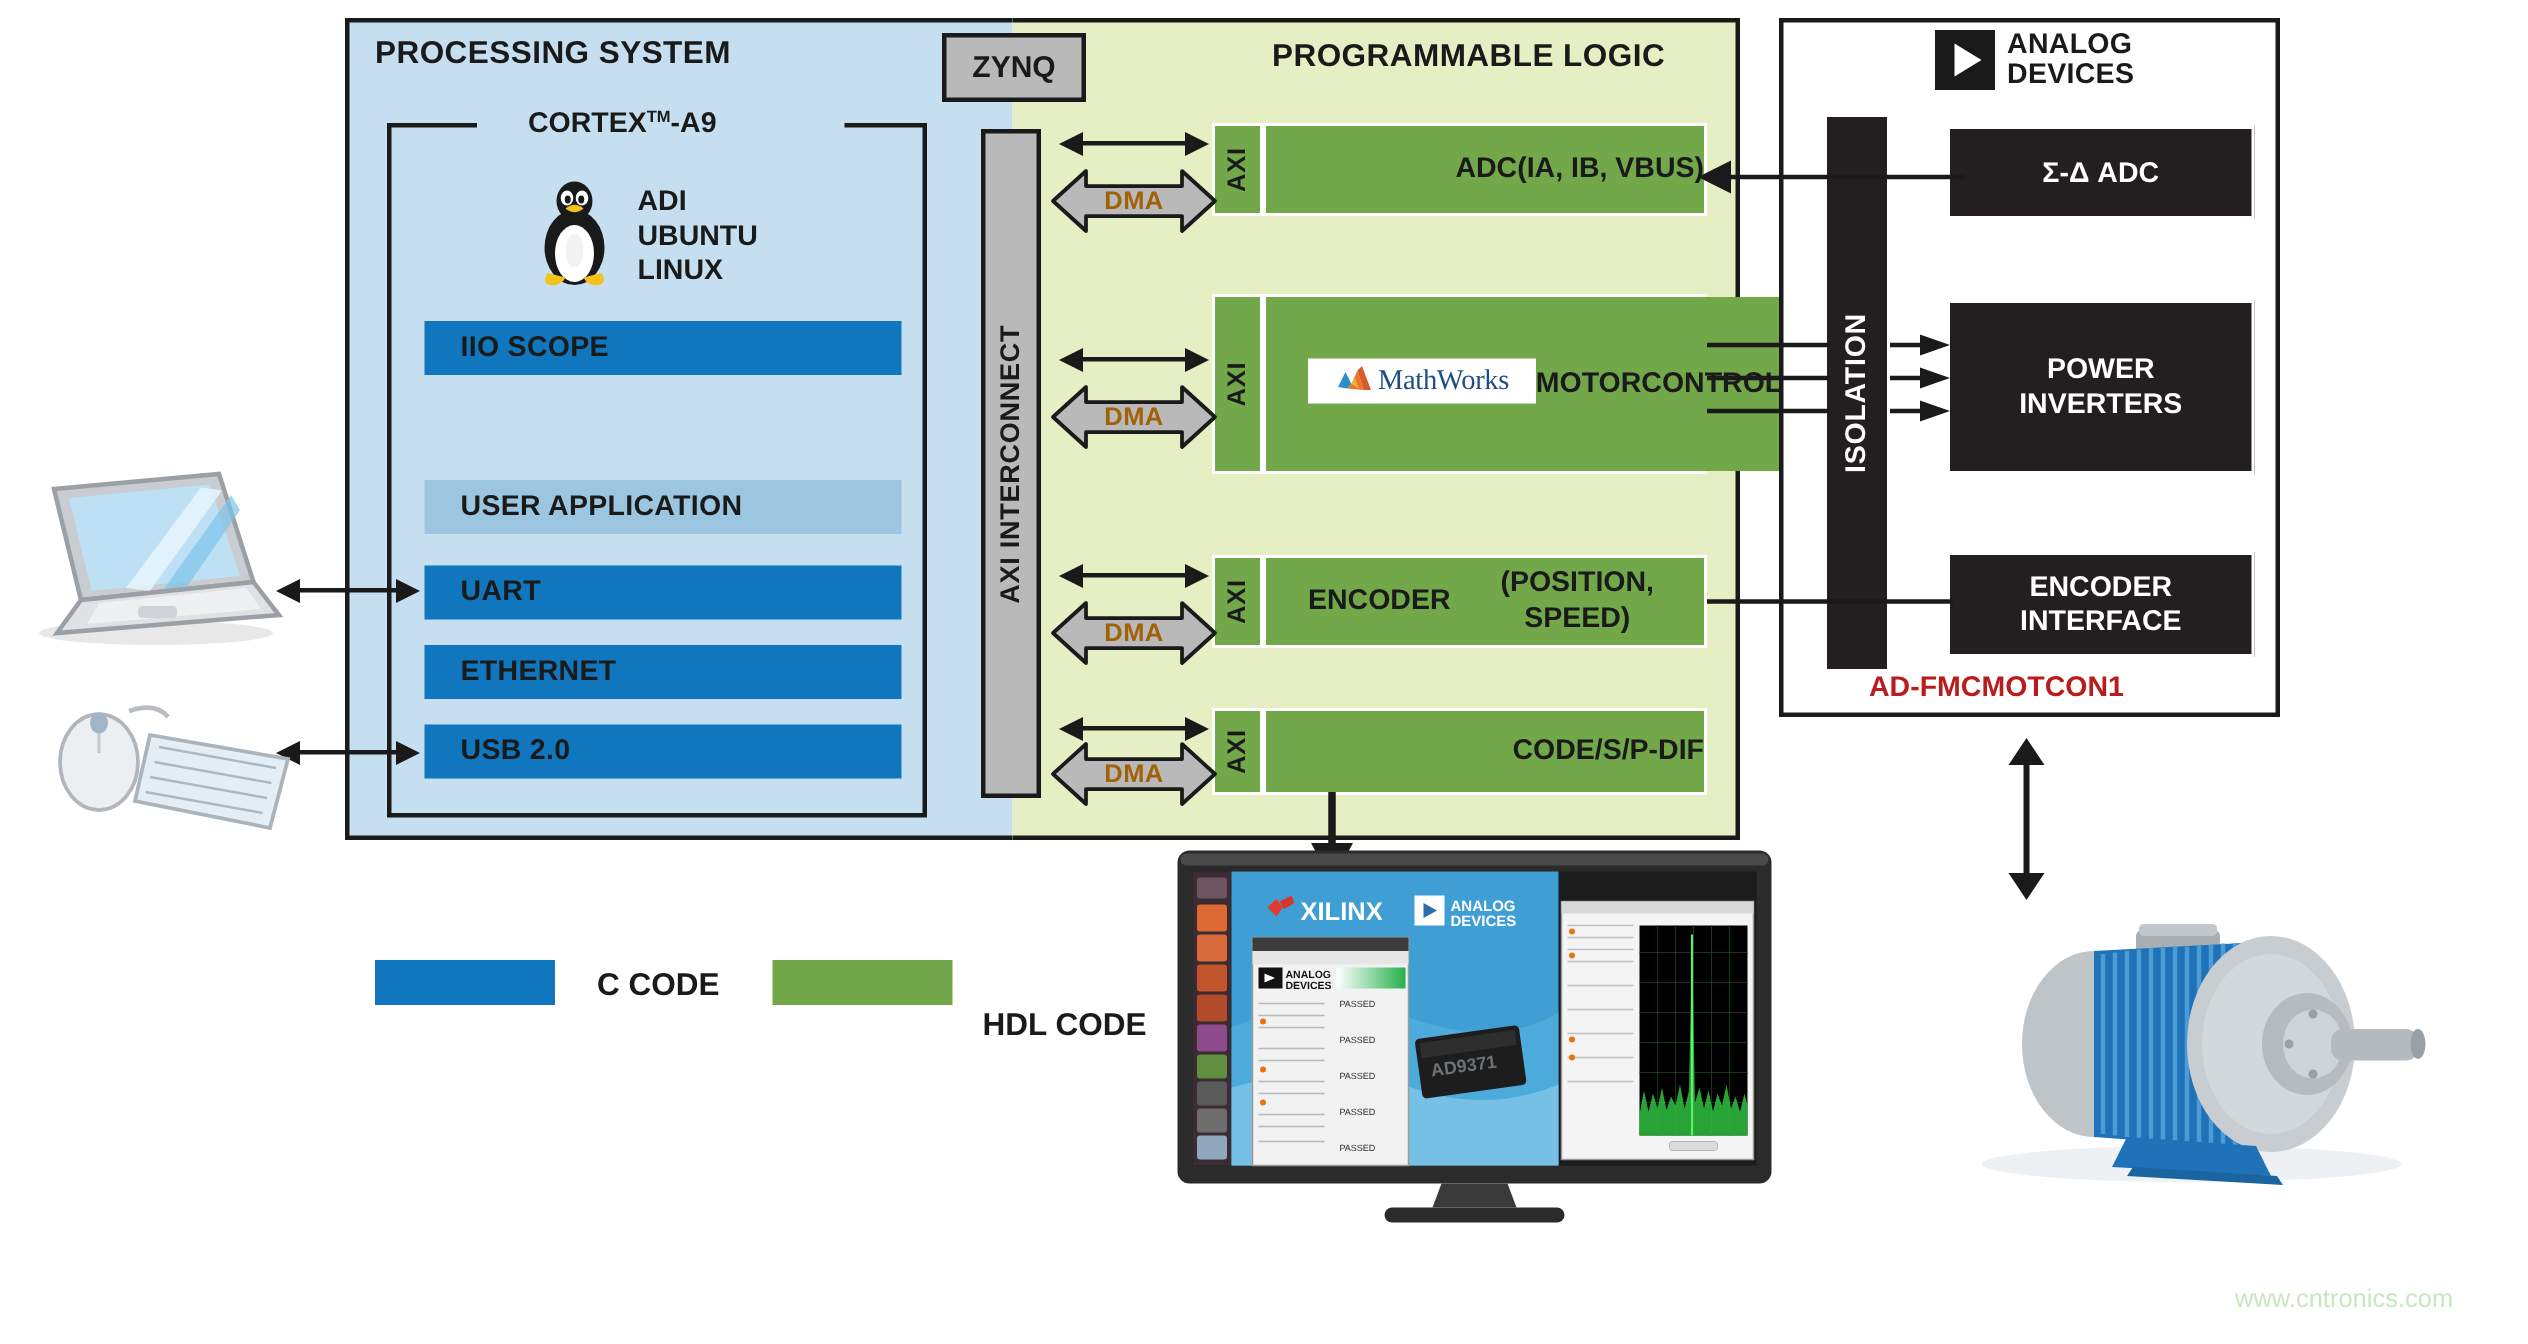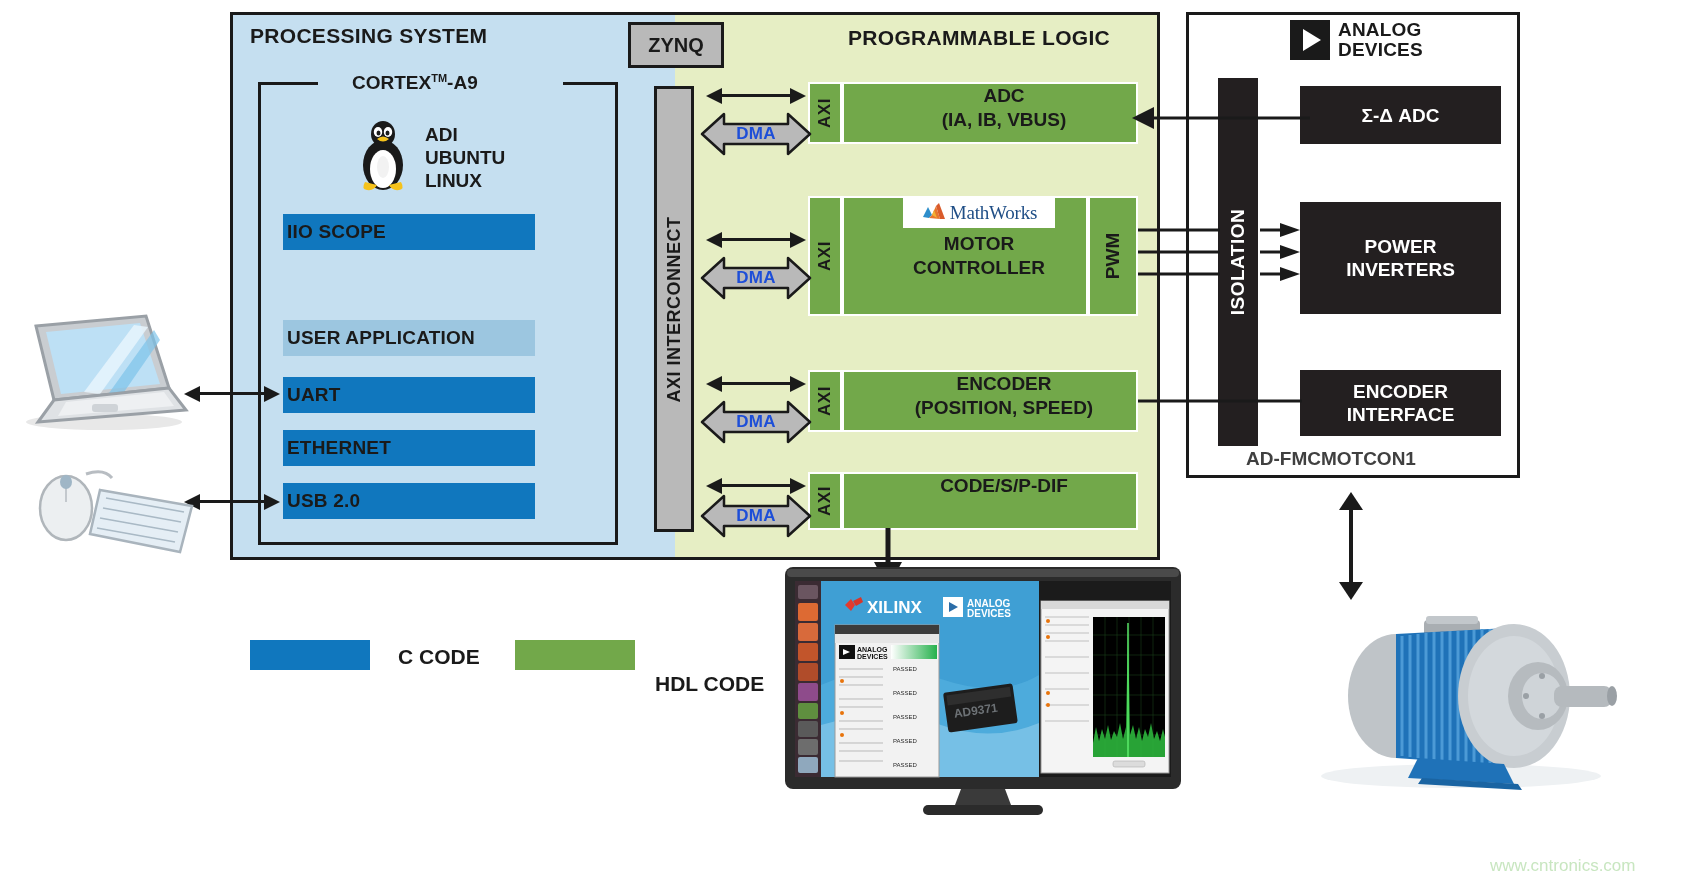--- a/index.html
+++ b/index.html
@@ -56,24 +56,24 @@
 
   
   #tux { left: 355px; top: 120px; width: 56px; height: 72px; }
   #os-label {
     left: 425px; top: 123px; font-size: 19px; font-weight: bold;
     color: #1a1a1a; line-height: 23px; text-align: left;
   }
 
   
   .sw-block {
-    left: 283px; width: 252px; height: 36px;
+    left: 283px; width: 318px; height: 36px;
     background: #1077be; color: #1a1a1a;
     display: flex; align-items: center;
-    font-size: 19px; font-weight: bold; padding-left: 4px;
+    font-size: 19px; font-weight: bold; padding-left: 24px;
     letter-spacing: .2px;
   }
   .sw-block.light { background: #9cc6e0; }
 
   
   #axi-ic {
     left: 654px; top: 86px; width: 40px; height: 446px;
     background: #b9b9b9; border: 3px solid #1a1a1a;
     display:flex; align-items:center; justify-content:center; z-index: 5;
   }
@@ -87,22 +87,22 @@
   .axi-tab {
     width: 30px; background: #72a84a;
     display:flex; align-items:center; justify-content:center;
     margin-right: 4px;
   }
   .axi-tab span {
     transform: rotate(-90deg); font-size: 17px; font-weight: bold; color:#1a1a1a;
     letter-spacing:.5px;
   }
   .pl-body {
-    background: #72a84a; display:flex; flex-direction:column;
-    align-items:center; justify-content:flex-start;
+    background: #72a84a; display:flex; flex-direction:row;
+    align-items:center; justify-content:flex-end;
     font-size: 19px; font-weight: bold; color:#1a1a1a; text-align:center;
     line-height: 24px;
     padding-left: 28px;
   }
   .pwm-tab {
     width: 46px; background: #72a84a; margin-left: 4px;
     display:flex; align-items:center; justify-content:center;
   }
   .pwm-tab span {
     transform: rotate(-90deg); font-size: 19px; font-weight: bold; color:#1a1a1a;
@@ -127,21 +127,21 @@
   .dbl-arrow .head-l, .dbl-arrow .head-r {
     position:absolute; top: 0; width:0; height:0;
     border-top: 8px solid transparent; border-bottom: 8px solid transparent;
   }
   .dbl-arrow .head-l { left:0; border-right: 16px solid #1a1a1a; }
   .dbl-arrow .head-r { right:0; border-left: 16px solid #1a1a1a; }
 
   .dma-arrow { position:absolute; }
   .dma-arrow .lbl {
     position:absolute; inset:0; display:flex; align-items:center; justify-content:center;
-    font-size: 17px; font-weight: bold; color:#1d4ed8; letter-spacing:.3px;
+    font-size: 17px; font-weight: bold; color:#a16207; letter-spacing:.3px;
   }
 
   
   #adi-panel {
     left: 1186px; top: 12px; width: 334px; height: 466px;
     border: 3px solid #1a1a1a; background: #fff;
   }
   #adi-logo { left: 1290px; top: 20px; display:flex; align-items:center; gap:8px; }
   #adi-tri {
     width: 40px; height: 40px; background:#1a1a1a;
@@ -163,21 +163,21 @@
   #isolation {
     left: 1216px; top: 76px; width: 44px; height: 372px;
     background:#231f20; border:2px solid #fff;
     display:flex; align-items:center; justify-content:center;
   }
   #isolation span {
     transform: rotate(-90deg); white-space:nowrap;
     font-size: 19px; font-weight:bold; color:#fff; letter-spacing:.5px;
   }
   #board-label {
-    left: 1246px; top: 448px; font-size: 19px; font-weight: bold; color:#404040;
+    left: 1246px; top: 448px; font-size: 19px; font-weight: bold; color:#b91c1c;
   }
 
   
   .legend-swatch { position:absolute; width: 120px; height: 30px; }
   .legend-text { position:absolute; font-size: 21px; font-weight:bold; color:#1a1a1a; }
 
   
   #monitor { left: 783px; top: 565px; width: 400px; height: 255px; }
 
   

